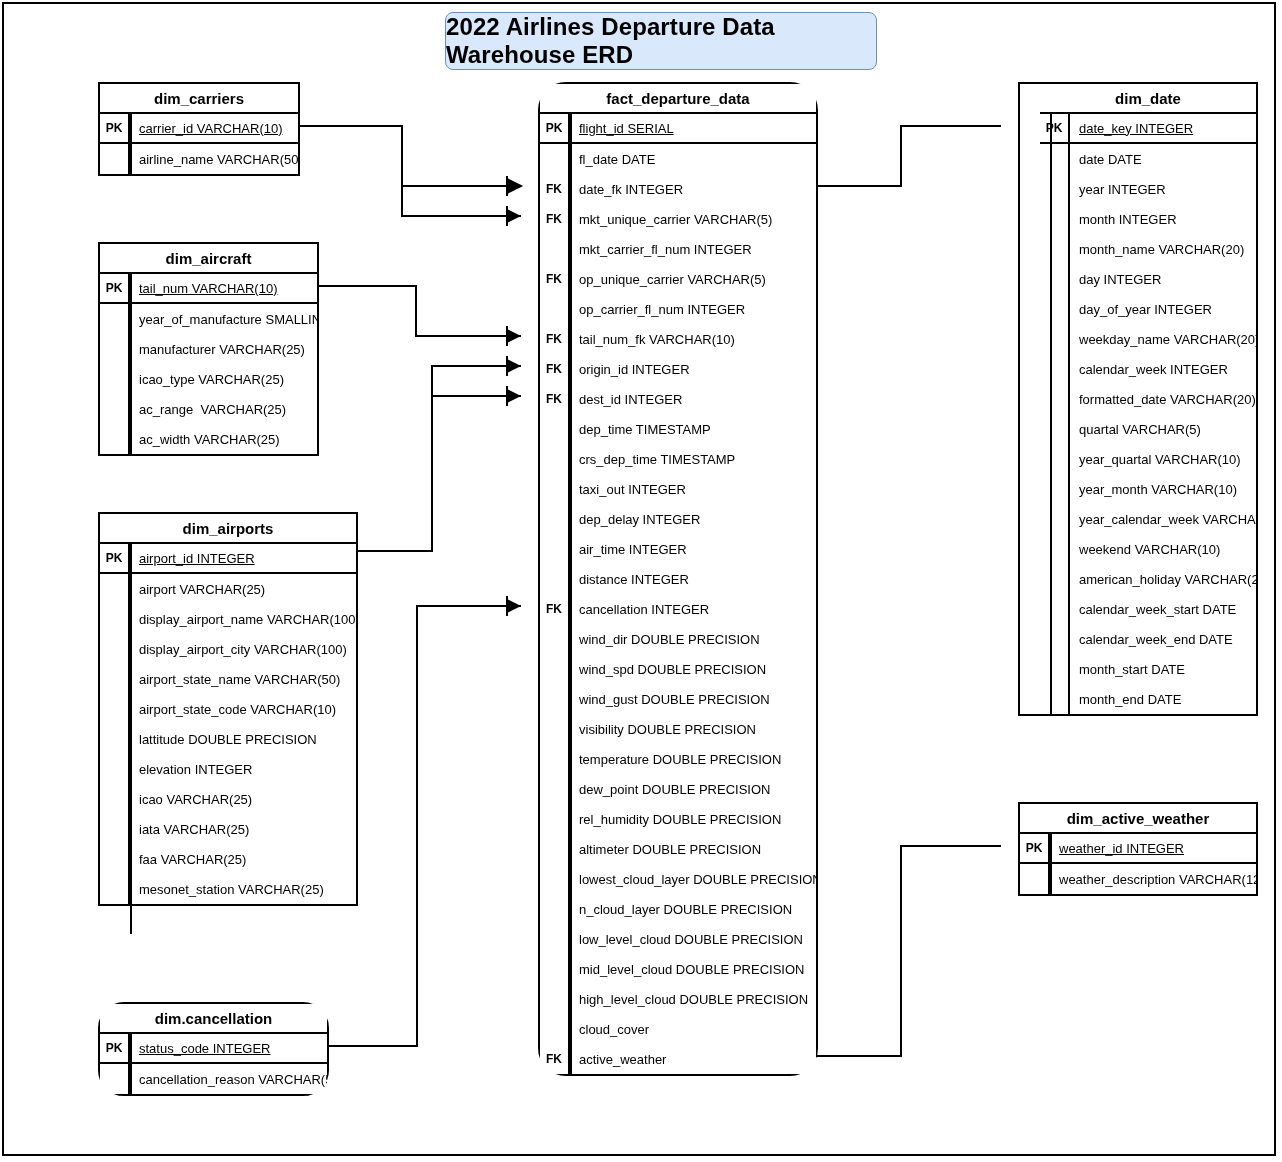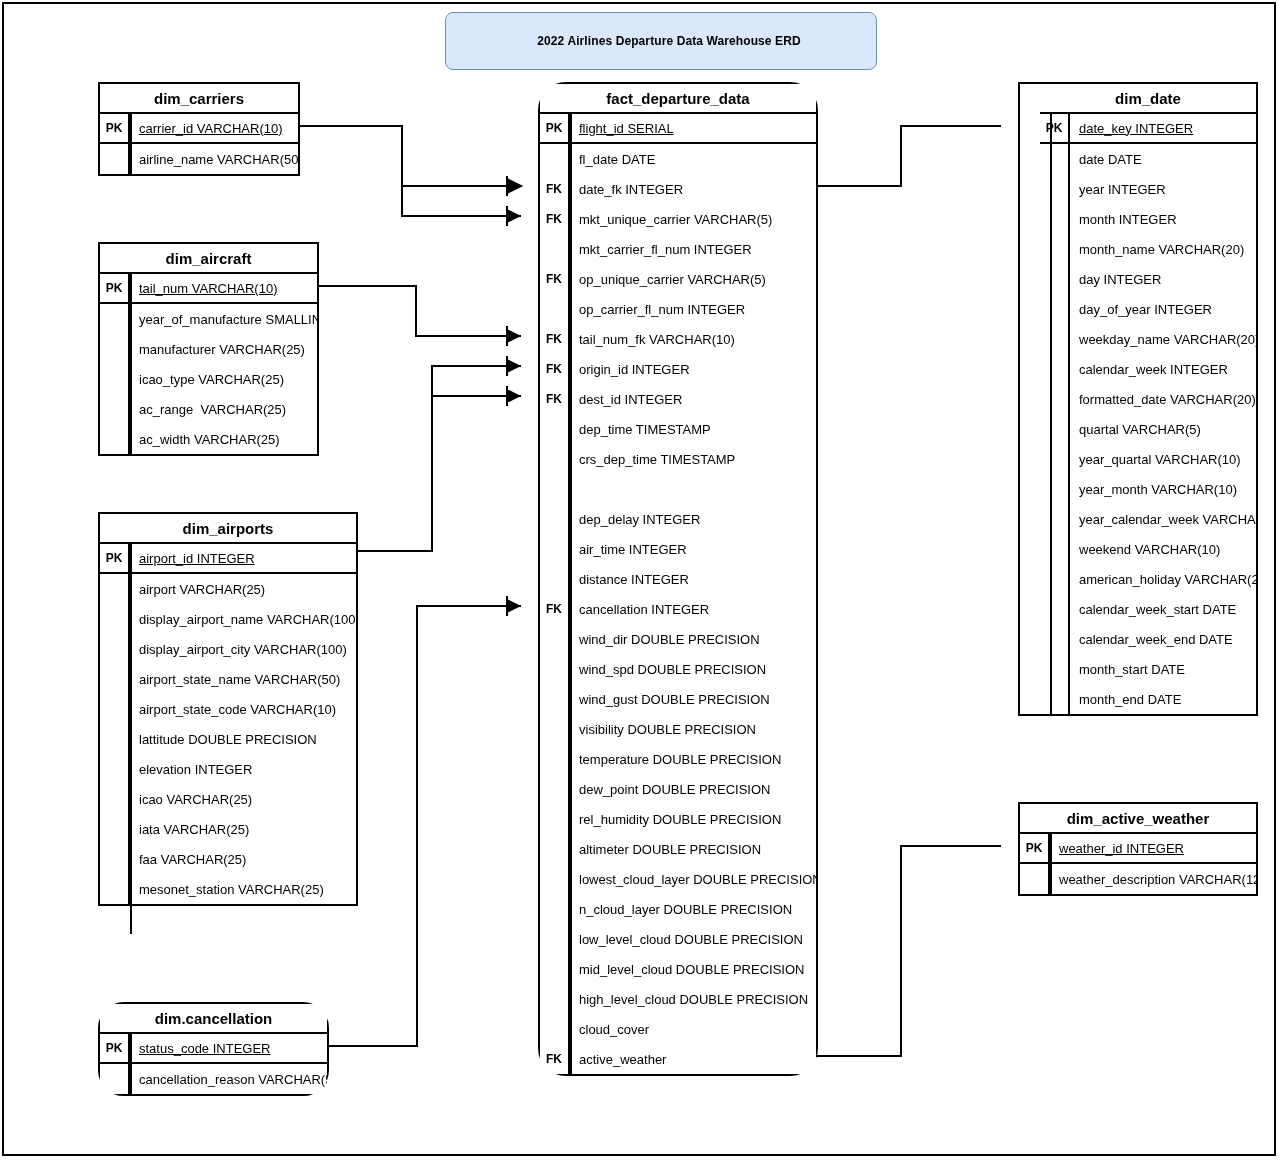--- a/index.html
+++ b/index.html
@@ -32,25 +32,24 @@
     top: 12px;
     width: 432px;
     height: 58px;
     background: #dae8fc;
     border: 1px solid #6c8ebf;
     border-radius: 8px;
     box-sizing: border-box;
     display: flex;
     align-items: center;
     justify-content: center;
-    font-size: 12px;
+    font-size: 24px;
     font-weight: bold;
     color: #000000;
     letter-spacing: 0.1px;
-    padding-left: 16px;
   }
 
   
   .entity {
     position: absolute;
     border: 2px solid #000000;
     background: #ffffff;
     box-sizing: border-box;
     z-index: 5;
     margin-left: 17px;
@@ -341,20 +340,21 @@
         <div class="row">
           <div class="key-cell"></div>
           <div class="attr-cell">dep_time TIMESTAMP</div>
         </div>
         <div class="row">
           <div class="key-cell"></div>
           <div class="attr-cell">crs_dep_time TIMESTAMP</div>
         </div>
         <div class="row">
           <div class="key-cell"></div>
+          <div class="attr-cell">taxi_out INTEGER</div>
         </div>
         <div class="row">
           <div class="key-cell"></div>
           <div class="attr-cell">dep_delay INTEGER</div>
         </div>
         <div class="row">
           <div class="key-cell"></div>
           <div class="attr-cell">air_time INTEGER</div>
         </div>
         <div class="row">

